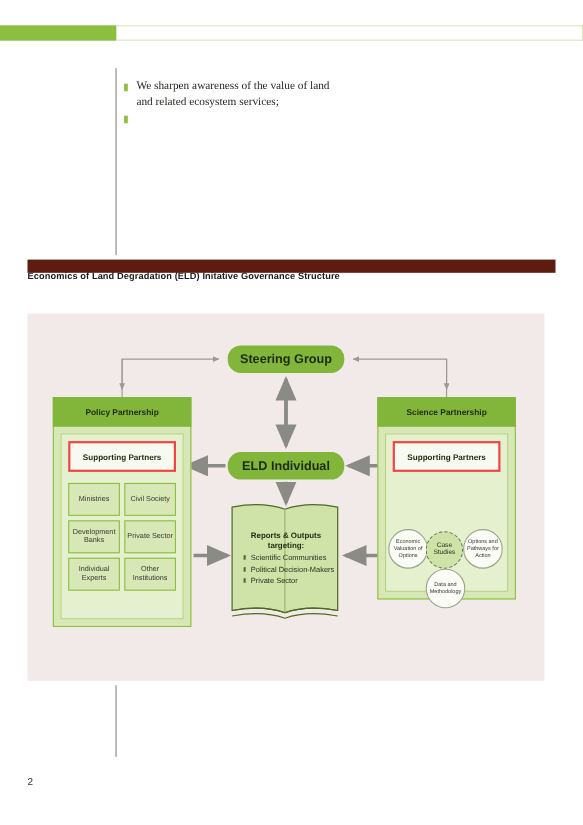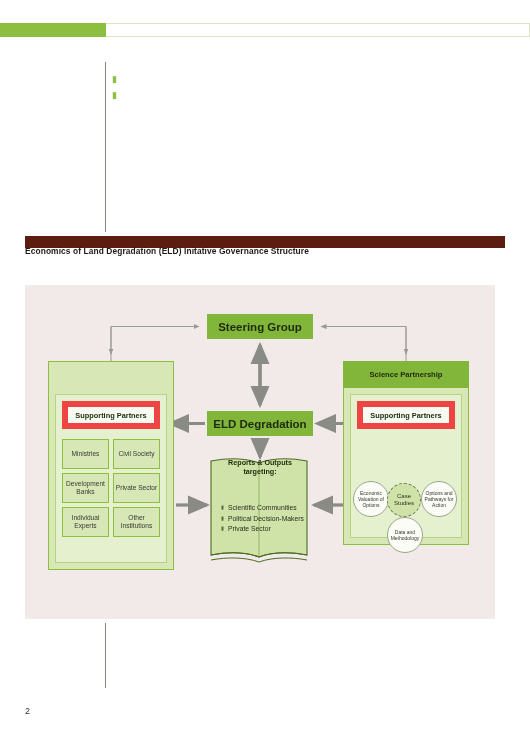--- a/index.html
+++ b/index.html
@@ -28,41 +28,41 @@
   .maroon{position:absolute;left:25px;top:236px;width:480px;height:12px;background:#5C1C10;}
 
   
   .sec-title{position:absolute;left:25px;top:246px;font-family:"Liberation Sans",sans-serif;
     font-weight:bold;font-size:8.4px;color:#1d1a17;letter-spacing:.1px;}
 
   
   .panel{position:absolute;left:25px;top:285px;width:470px;height:334px;background:#F2EAE9;}
 
   .node{position:absolute;box-sizing:border-box;display:flex;align-items:center;
-    justify-content:center;text-align:center;font-family:"Liberation Sans",sans-serif;}
+    justify-content:center;text-align:center;font-family:"Liberation Sans",sans-serif;border-radius:12px;}
 
   
   .steer{left:207px;top:314px;width:106px;height:25px;background:#82B63A;
     font-weight:bold;font-size:11.5px;color:#1d2b0c;}
   .secret{left:207px;top:411px;width:106px;height:25px;background:#82B63A;
     font-weight:bold;font-size:11.5px;color:#1d2b0c;}
 
   
   .col{position:absolute;box-sizing:border-box;width:126px;background:#D7E7B6;
     border:1px solid #8CBE3F;}
   .col-policy{left:48px;top:361px;height:209px;}
   .col-science{left:343px;top:361px;height:184px;}
   .col-head{position:absolute;left:-1px;top:-1px;width:126px;height:27px;background:#82B63A;
     display:flex;align-items:center;justify-content:center;
     font-family:"Liberation Sans",sans-serif;font-weight:bold;font-size:7.6px;color:#1d2b0c;}
   .col-body{position:absolute;left:6px;top:32px;width:112px;bottom:6px;
     background:#E5F0CE;border:1px solid #B6D384;box-sizing:border-box;}
 
   .sup{position:absolute;left:6px;top:6px;width:98px;height:28px;background:#F7FAF0;
-    border:6px solid #ef4444;box-sizing:border-box;display:flex;align-items:center;
+    border:2px solid #ef4444;box-sizing:border-box;display:flex;align-items:center;
     justify-content:center;font-family:"Liberation Sans",sans-serif;font-weight:bold;
     font-size:7.4px;color:#1d2b0c;}
 
   .grid{position:absolute;left:6px;top:44px;width:98px;display:flex;flex-wrap:wrap;
     gap:4px 4px;}
   .cell{width:47px;height:30px;background:#D7E7B6;border:1px solid #8CBE3F;
     box-sizing:border-box;display:flex;align-items:center;justify-content:center;
     text-align:center;font-family:"Liberation Sans",sans-serif;font-size:6.6px;
     line-height:8.4px;color:#3a3a33;}
 
@@ -78,21 +78,21 @@
     font-size:5px;line-height:6.2px;color:#3a3a33;box-sizing:border-box;}
   .c-left{left:0;top:2px;width:36px;height:36px;background:#FBFCF6;border:1px solid #9aa48c;}
   .c-right{left:68px;top:2px;width:36px;height:36px;background:#FBFCF6;border:1px solid #9aa48c;}
   .c-bot{left:34px;top:38px;width:36px;height:36px;background:#FBFCF6;border:1px solid #9aa48c;}
   .c-mid{left:34px;top:4px;width:34px;height:34px;background:#CFE3A8;
     border:1px dashed #6d7a58;font-size:6px;line-height:7.4px;font-weight:normal;color:#2b3320;}
 
   
   .book{position:absolute;left:207px;top:457px;width:106px;height:110px;}
   .book svg{position:absolute;left:0;top:0;}
-  .book-title{position:absolute;left:10px;top:1px;width:86px;text-align:center;
+  .book-title{position:absolute;left:10px;top:25px;width:86px;text-align:center;
     font-family:"Liberation Sans",sans-serif;font-weight:bold;font-size:7.2px;
     line-height:9.4px;color:#1d2b0c;}
   .book-list{position:absolute;left:14px;top:46px;width:90px;}
   .book-li{display:flex;align-items:flex-start;margin-bottom:1px;}
   .book-li .bm{flex:0 0 7px;font-size:5.4px;line-height:9.6px;color:#5a6b3a;
     font-family:"Liberation Sans",sans-serif;}
   .book-li .bt{font-family:"Liberation Sans",sans-serif;font-size:6.8px;line-height:9.6px;
     color:#2a2f22;}
 
   
@@ -108,20 +108,21 @@
 <div class="hdr-wrap">
   <div class="hdr-green"></div>
   <div class="hdr-line"></div>
 </div>
 
 <div class="vrule-top"></div>
 
 <div class="bullets">
   <div class="bullet-row">
     <span class="bullet-mark">▮</span>
+    <span class="bullet-txt">We sharpen awareness of the value of land and related ecosystem services;</span>
   </div>
   <div class="bullet-row">
     <span class="bullet-mark">▮</span>
   </div>
 </div>
 
 <div class="maroon"></div>
 
 <div class="sec-title">Economics of Land Degradation (ELD) Initative Governance Structure</div>
 
@@ -153,23 +154,24 @@
   <line x1="260" y1="438" x2="260" y2="457" stroke="#8b8b86" stroke-width="3.2" marker-end="url(#ah)"></line>
 
   <line x1="176" y1="505" x2="207" y2="505" stroke="#8b8b86" stroke-width="3.2" marker-end="url(#ah)"></line>
 
   <line x1="345" y1="505" x2="314" y2="505" stroke="#8b8b86" stroke-width="3.2" marker-end="url(#ah)"></line>
 
   <line x1="404" y1="432" x2="404" y2="449" stroke="#a8a8a2" stroke-width="4" marker-end="url(#ah)"></line>
 </svg>
 
 <div class="node steer">Steering Group</div>
-<div class="node secret">ELD Degradation</div>
+<div class="node secret">ELD Individual</div>
 
 <div class="col col-policy">
+  <div class="col-head">Policy Partnership</div>
   <div class="col-body">
     <div class="sup">Supporting Partners</div>
     <div class="grid">
       <div class="cell">Ministries</div>
       <div class="cell">Civil Society</div>
       <div class="cell">Development Banks</div>
       <div class="cell">Private Sector</div>
       <div class="cell">Individual Experts</div>
       <div class="cell">Other Institutions</div>
     </div>

